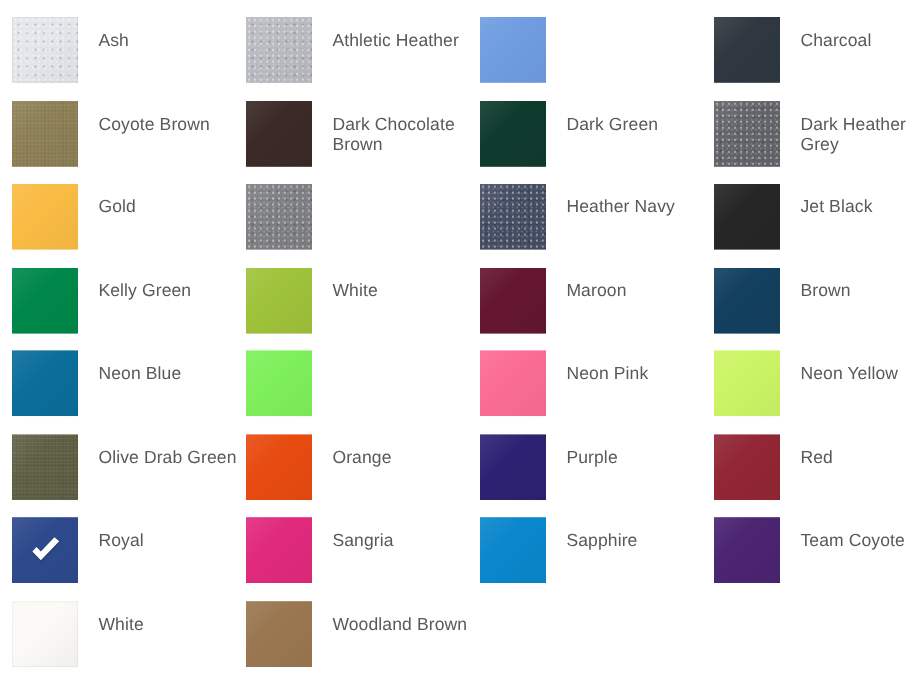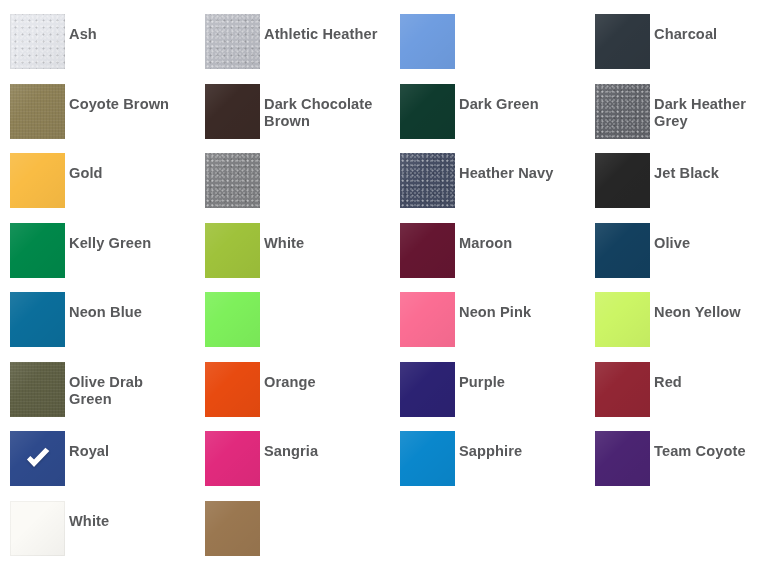--- a/index.html
+++ b/index.html
@@ -42,28 +42,27 @@
     content: "";
     position: absolute;
     inset: 0;
     background: linear-gradient(135deg, rgba(255,255,255,0.09) 0%, rgba(255,255,255,0.0) 38%, rgba(0,0,0,0.045) 100%);
     pointer-events: none;
   }
   .swatch-chip.is-pale {
     box-shadow: inset 0 0 0 1px rgba(0,0,0,0.045);
   }
   .swatch-label {
-    margin-left: 4px;
+    margin-left: 17px;
     padding-top: 12px;
     font-size: 14.6px;
     line-height: 17.5px;
     color: #58595b;
     max-width: 118px;
     letter-spacing: 0.1px;
-    font-weight: bold;
   }
   .check-icon {
     position: absolute;
     top: 0; left: 0; right: 0; bottom: 0;
     display: flex;
     align-items: center;
     justify-content: center;
     z-index: 2;
   }
   .check-icon svg {
@@ -144,21 +143,21 @@
     <div class="swatch-option">
       <div class="swatch-chip" style="background-color: rgb(159, 194, 59);"></div>
       <div class="swatch-label">White</div>
     </div>
     <div class="swatch-option">
       <div class="swatch-chip" style="background-color: rgb(101, 22, 49);"></div>
       <div class="swatch-label">Maroon</div>
     </div>
     <div class="swatch-option">
       <div class="swatch-chip" style="background-color: rgb(19, 64, 95);"></div>
-      <div class="swatch-label">Olive</div>
+      <div class="swatch-label">Brown</div>
     </div>
     <div class="swatch-option">
       <div class="swatch-chip" style="background-color: rgb(11, 110, 155);"></div>
       <div class="swatch-label">Neon Blue</div>
     </div>
     <div class="swatch-option">
       <div class="swatch-chip" style="background-color: rgb(126, 240, 91);"></div>
     </div>
     <div class="swatch-option">
       <div class="swatch-chip" style="background-color: rgb(251, 109, 147);"></div>
@@ -205,14 +204,15 @@
     <div class="swatch-option">
       <div class="swatch-chip" style="background-color: rgb(75, 36, 114);"></div>
       <div class="swatch-label">Team Coyote</div>
     </div>
     <div class="swatch-option">
       <div class="swatch-chip is-pale" style="background-color: rgb(251, 250, 246);"></div>
       <div class="swatch-label">White</div>
     </div>
     <div class="swatch-option">
       <div class="swatch-chip" style="background-color: rgb(154, 119, 80);"></div>
+      <div class="swatch-label">Woodland Brown</div>
     </div>
   </div>
 
 </body></html>

